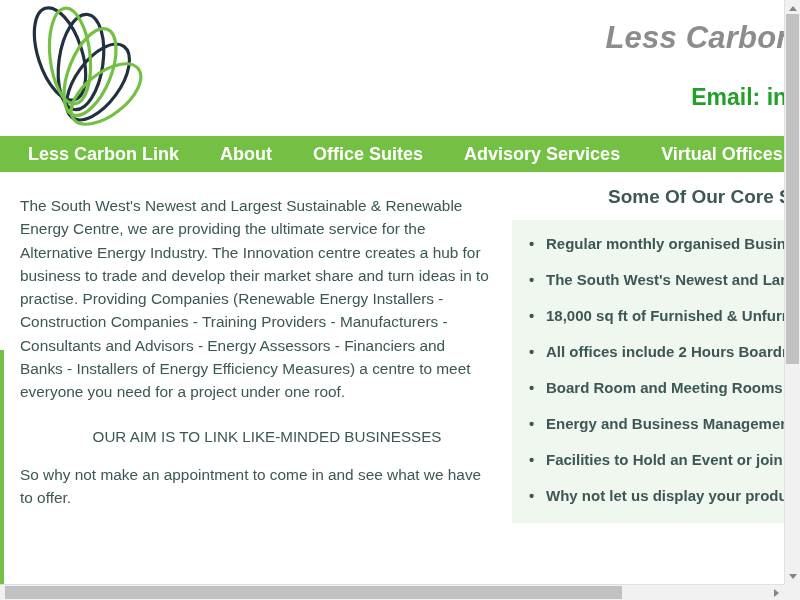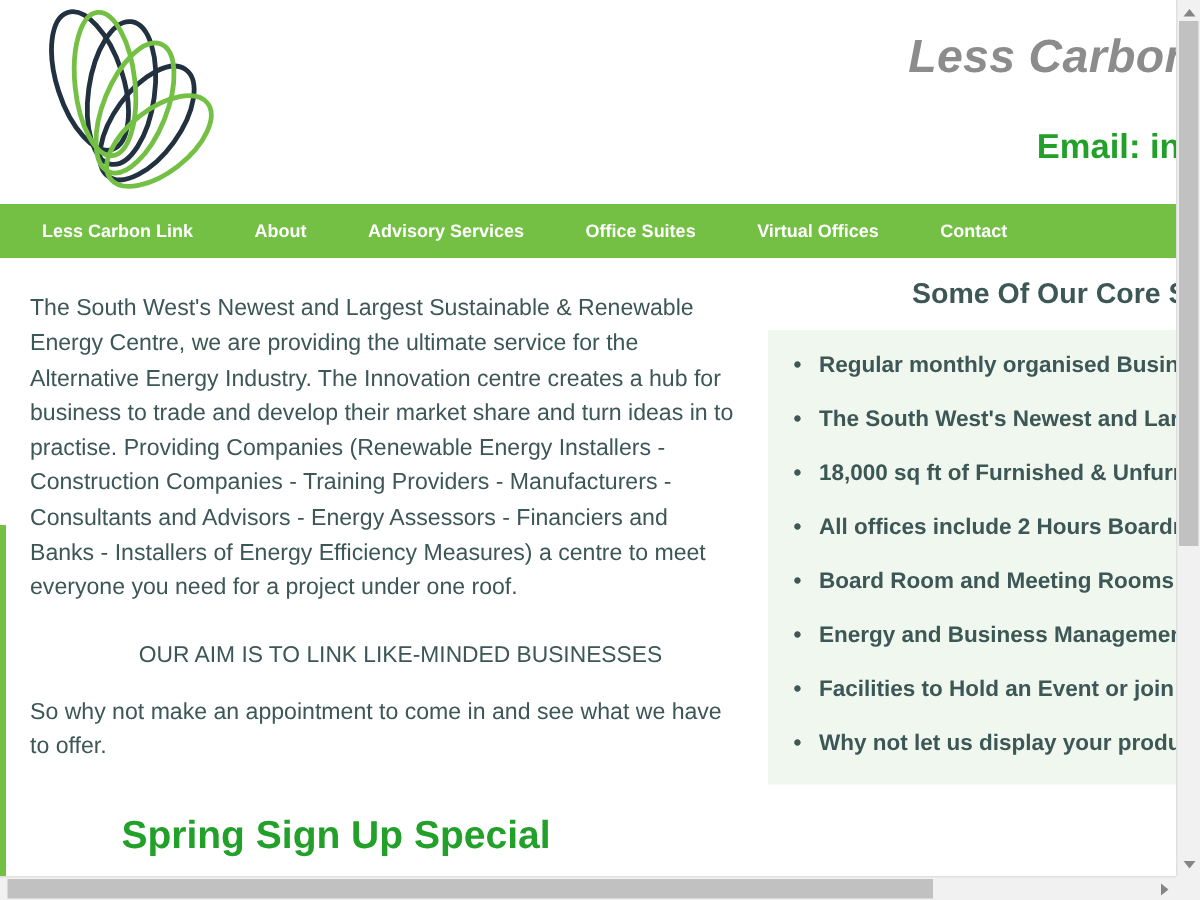--- a/index.html
+++ b/index.html
@@ -85,21 +85,21 @@
     position: relative;
     height: 36px;
     background: #74c045;
     display: flex;
     align-items: center;
     padding-left: 28px;
   }
 
   .nav-item {
     color: #ffffff;
-    font-size: 12px;
+    font-size: 18px;
     font-weight: bold;
     margin-right: 41px;
     white-space: nowrap;
     cursor: pointer;
     line-height: 36px;
   }
 
   
   #content {
     position: relative;
@@ -316,34 +316,33 @@
 
       <div id="header-text">
         <div id="site-title">Less Carbon Link Innovation Centre</div>
         <div id="site-email">Email: info@lesscarbonlink.co.uk</div>
       </div>
     </div>
 
     <div id="navbar">
       <div class="nav-item">Less Carbon Link</div>
       <div class="nav-item">About</div>
+      <div class="nav-item">Office Suites</div>
       <div class="nav-item">Advisory Services</div>
-      <div class="nav-item">Office Suites</div>
       <div class="nav-item">Virtual Offices</div>
       <div class="nav-item">Contact</div>
     </div>
 
     <div id="content">
 
       <div id="left-col">
         <div id="green-left-bar"></div>
         <p class="body-text">The South West's Newest and Largest Sustainable &amp; Renewable Energy Centre, we are providing the ultimate service for the Alternative Energy Industry. The Innovation centre creates a hub for business to trade and develop their market share and turn ideas in to practise. Providing Companies (Renewable Energy Installers - Construction Companies - Training Providers - Manufacturers - Consultants and Advisors - Energy Assessors - Financiers and Banks - Installers of Energy Efficiency Measures) a centre to meet everyone you need for a project under one roof.</p>
         <div id="aim-heading">OUR AIM IS TO LINK LIKE-MINDED BUSINESSES</div>
         <p id="appointment-text">So why not make an appointment to come in and see what we have to offer.</p>
-        <div id="spring-heading">Spring Sign Up Special</div>
         <div id="spring-sub"></div>
       </div>
 
       <div id="right-col">
         <div id="right-heading">Some Of Our Core Services</div>
 
         <div id="services-panel">
           <ul id="services-list">
             <li class="service-item">
               <span class="bullet">•</span>

